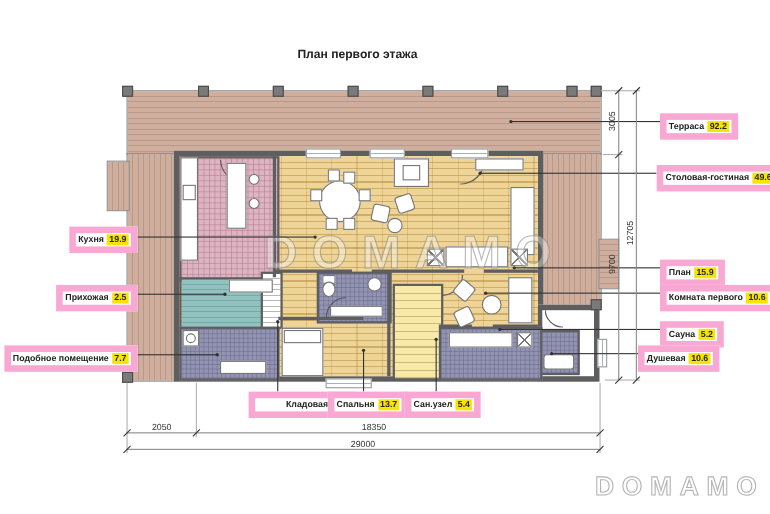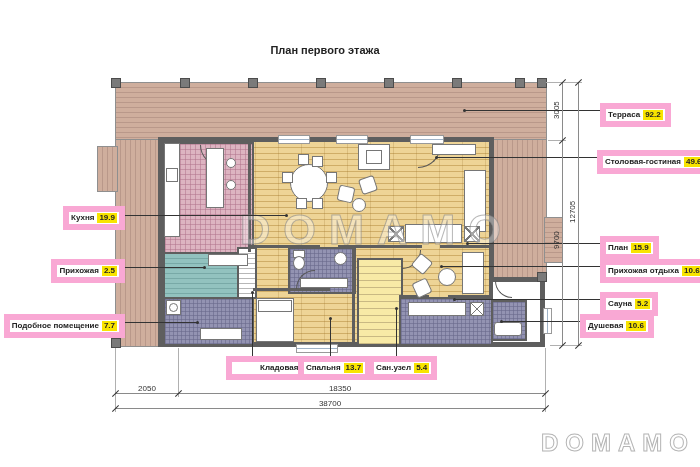--- a/index.html
+++ b/index.html
@@ -206,21 +206,21 @@
 </div>
 <div class="abs lbl" style="left:597px;top:150px;">
   <span>Столовая-гостиная</span>
   <span class="v">49.6</span>
 </div>
 <div class="abs lbl" style="left:600px;top:236px;">
   <span>План</span>
   <span class="v">15.9</span>
 </div>
 <div class="abs lbl" style="left:600px;top:259px;">
-  <span>Прихожая отдыха</span>
+  <span>Комната первого</span>
   <span class="v">10.6</span>
 </div>
 <div class="abs lbl" style="left:600px;top:292px;">
   <span>Сауна</span>
   <span class="v">5.2</span>
 </div>
 <div class="abs lbl" style="left:580px;top:314px;">
   <span>Душевая</span>
   <span class="v">10.6</span>
 </div>
@@ -256,21 +256,21 @@
 <div class="abs ext" style="left:545px;top:348px;width:1px;height:64px;"></div>
 <div class="abs dim" style="left:115px;top:393px;width:430px;height:1px;"></div>
 <div class="abs tick" style="left:111px;top:393px;"></div>
 <div class="abs tick" style="left:174px;top:393px;"></div>
 <div class="abs tick" style="left:541px;top:393px;"></div>
 <div class="abs dimtxt" style="left:120px;top:384px;width:54px;">2050</div>
 <div class="abs dimtxt" style="left:310px;top:384px;width:60px;">18350</div>
 <div class="abs dim" style="left:115px;top:408px;width:430px;height:1px;"></div>
 <div class="abs tick" style="left:111px;top:408px;"></div>
 <div class="abs tick" style="left:541px;top:408px;"></div>
-<div class="abs dimtxt" style="left:300px;top:399px;width:60px;">38700</div>
+<div class="abs dimtxt" style="left:300px;top:399px;width:60px;">29000</div>
 
 <div class="abs ext" style="left:546px;top:82px;width:36px;height:1px;"></div>
 <div class="abs ext" style="left:548px;top:140px;width:18px;height:1px;"></div>
 <div class="abs ext" style="left:550px;top:345px;width:32px;height:1px;"></div>
 <div class="abs dim" style="left:562px;top:82px;width:1px;height:263px;"></div>
 <div class="abs tick" style="left:558px;top:82px;"></div>
 <div class="abs tick" style="left:558px;top:140px;"></div>
 <div class="abs tick" style="left:558px;top:345px;"></div>
 <div class="abs dimtxt vtxt" style="left:552px;top:92px;height:36px;">3005</div>
 <div class="abs dimtxt vtxt" style="left:552px;top:222px;height:36px;">9700</div>

